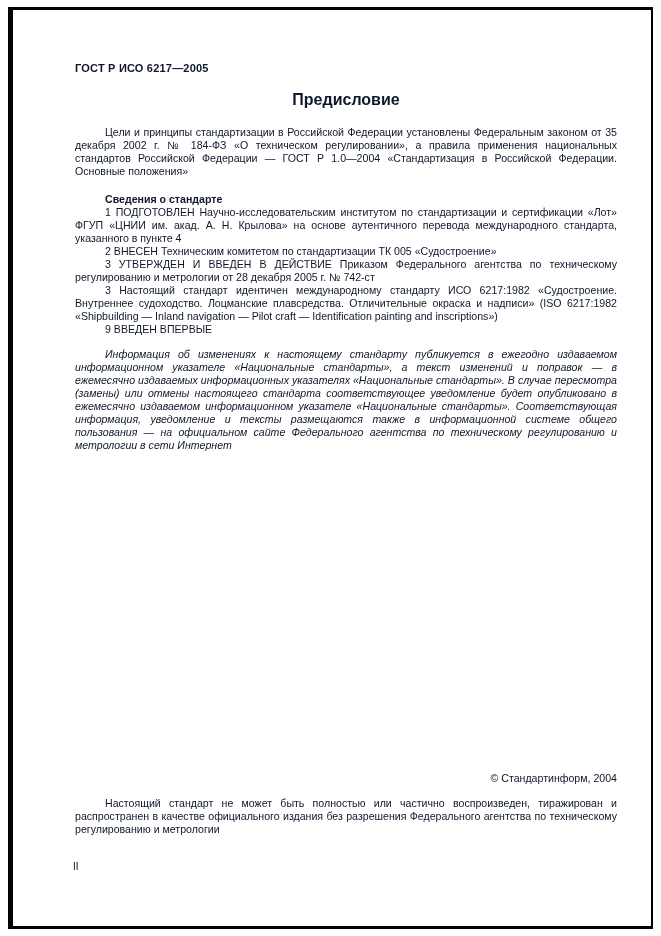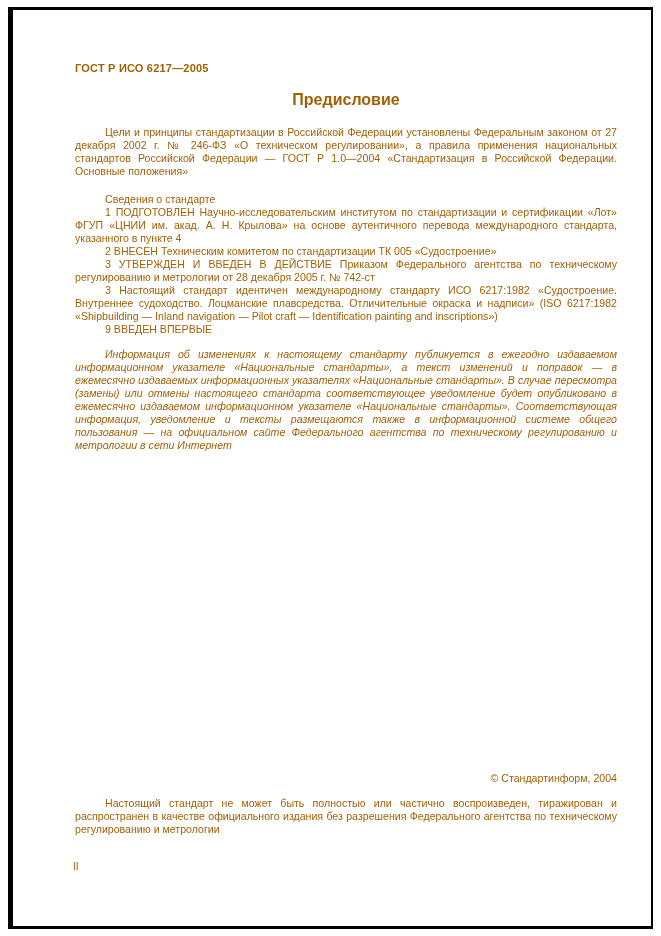--- a/index.html
+++ b/index.html
@@ -2,21 +2,21 @@
 <html><head>
 <meta charset="utf-8">
 <style>
   html, body { margin: 0; padding: 0; background: #ffffff; }
   .page {
     position: relative;
     width: 661px;
     height: 936px;
     background: #ffffff;
     font-family: "Liberation Sans", sans-serif;
-    color: #a16207;
+    color: #0f172a;
     overflow: hidden;
   }
   
   .frame-top    { position: absolute; left: 8px; right: 8px; top: 7px; height: 3px; background: #000; }
   .frame-left   { position: absolute; left: 8px; top: 7px; bottom: 7px; width: 5px; background: #000; }
   .frame-right  { position: absolute; right: 8px; top: 7px; bottom: 7px; width: 2px; background: #000; }
   .frame-bottom { position: absolute; left: 8px; right: 8px; bottom: 7px; height: 3px; background: #000; }
 
   .content {
     position: absolute;
@@ -40,21 +40,21 @@
   .para {
     margin: 0;
     font-size: 10.6px;
     line-height: 13px;
     text-align: justify;
   }
   .indent { text-indent: 30px; }
   .intro { margin-top: 19px; }
   .info-heading {
     margin-top: 15px;
-    font-weight: normal;
+    font-weight: bold;
     text-align: left;
   }
   .item { }
   .note {
     margin-top: 12px;
     font-style: italic;
   }
   .copyright {
     position: absolute;
     top: 772px;
@@ -82,21 +82,21 @@
 <div class="page">
   <div class="frame-top"></div>
   <div class="frame-left"></div>
   <div class="frame-right"></div>
   <div class="frame-bottom"></div>
 
   <div class="content">
     <div class="doc-number">ГОСТ Р ИСО 6217—2005</div>
     <h1 class="title">Предисловие</h1>
 
-    <p class="para indent intro">Цели и принципы стандартизации в Российской Федерации установлены Федеральным законом от 27 декабря 2002 г. № 246-ФЗ «О техническом регулировании», а правила применения национальных стандартов Российской Федерации — ГОСТ Р 1.0—2004 «Стандартизация в Российской Федерации. Основные положения»</p>
+    <p class="para indent intro">Цели и принципы стандартизации в Российской Федерации установлены Федеральным законом от 35 декабря 2002 г. № 184-ФЗ «О техническом регулировании», а правила применения национальных стандартов Российской Федерации — ГОСТ Р 1.0—2004 «Стандартизация в Российской Федерации. Основные положения»</p>
 
     <p class="para indent info-heading">Сведения о стандарте</p>
 
     <p class="para indent item">1 ПОДГОТОВЛЕН Научно-исследовательским институтом по стандартизации и сертификации «Лот» ФГУП «ЦНИИ им. акад. А. Н. Крылова» на основе аутентичного перевода международного стандарта, указанного в пункте 4</p>
     <p class="para indent item">2 ВНЕСЕН Техническим комитетом по стандартизации ТК 005 «Судостроение»</p>
     <p class="para indent item">3 УТВЕРЖДЕН И ВВЕДЕН В ДЕЙСТВИЕ Приказом Федерального агентства по техническому регулированию и метрологии от 28 декабря 2005 г. № 742-ст</p>
     <p class="para indent item">3 Настоящий стандарт идентичен международному стандарту ИСО 6217:1982 «Судостроение. Внутреннее судоходство. Лоцманские плавсредства. Отличительные окраска и надписи» (ISO 6217:1982 «Shipbuilding — Inland navigation — Pilot craft — Identification painting and inscriptions»)</p>
     <p class="para indent item">9 ВВЕДЕН ВПЕРВЫЕ</p>
 
     <p class="para indent note">Информация об изменениях к настоящему стандарту публикуется в ежегодно издаваемом информационном указателе «Национальные стандарты», а текст изменений и поправок — в ежемесячно издаваемых информационных указателях «Национальные стандарты». В случае пересмотра (замены) или отмены настоящего стандарта соответствующее уведомление будет опубликовано в ежемесячно издаваемом информационном указателе «Национальные стандарты». Соответствующая информация, уведомление и тексты размещаются также в информационной системе общего пользования — на официальном сайте Федерального агентства по техническому регулированию и метрологии в сети Интернет</p>

